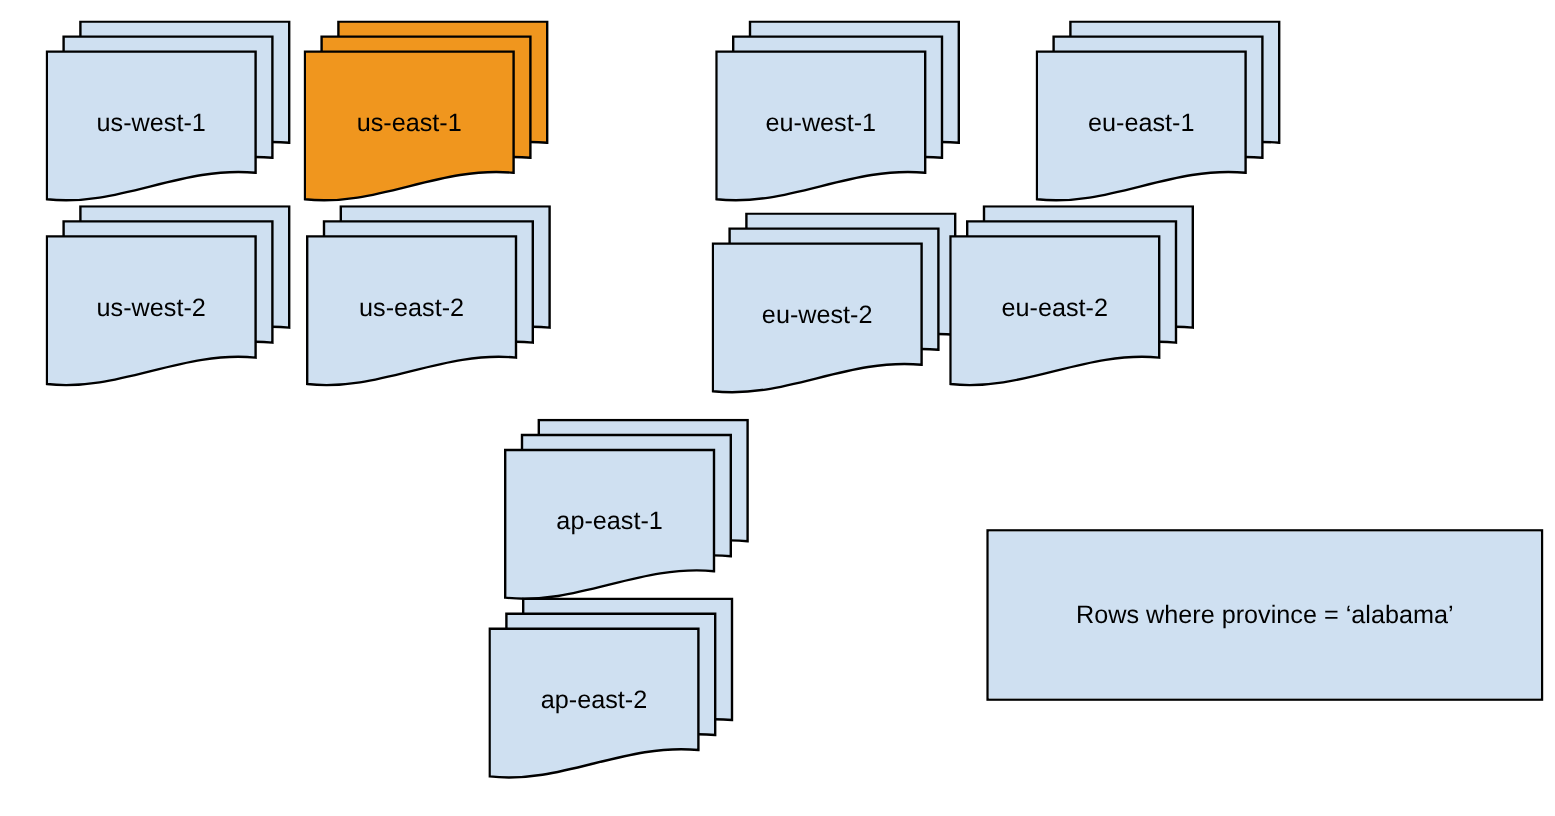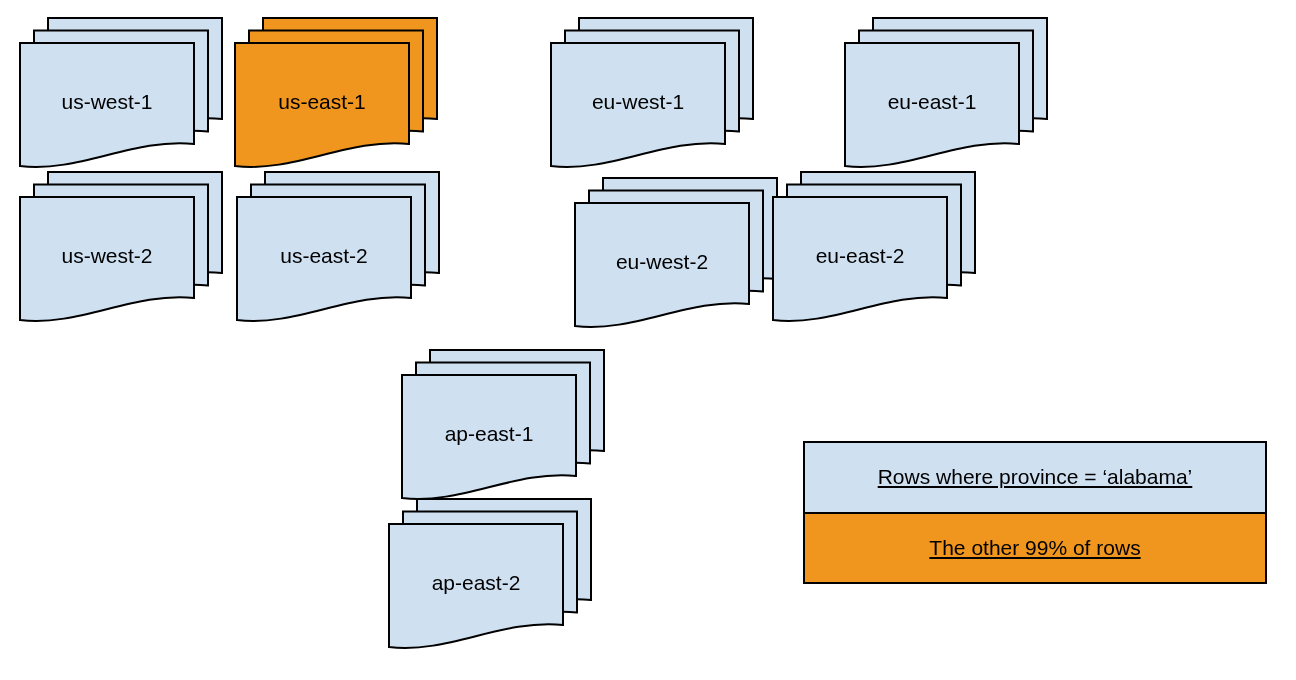--- a/index.html
+++ b/index.html
@@ -10,43 +10,42 @@
     --text: #000000;
   }
   * { margin: 0; padding: 0; }
   html, body { width: 1296px; height: 680px; }
   body {
     position: relative;
     background: var(--canvas);
     font-family: "Liberation Sans", sans-serif;
     overflow: hidden;
   }
-  .stack { position: absolute; width: 206px; height: 182px; }
+  .stack { position: absolute; width: 206px; height: 182px; margin-left: 19px; }
   .page {
     fill: var(--page-blue);
     stroke: var(--stroke);
     stroke-width: 2;
     stroke-linejoin: miter;
   }
   .stack.orange .page { fill: var(--page-orange); }
   .stack-label {
     font-family: "Liberation Sans", sans-serif;
     font-size: 21px;
     fill: var(--text);
     text-anchor: middle;
   }
   .legend {
     position: absolute;
-    left: 803px; top: 441px;
+    left: 822px; top: 441px;
     width: 464px; height: 143px;
     box-sizing: border-box;
     border: 2px solid var(--stroke);
     display: flex;
     flex-direction: column;
-    text-decoration: underline;
   }
   .legend-row {
     flex: 1;
     display: flex;
     align-items: center;
     justify-content: center;
     font-size: 21px;
     color: var(--text);
   }
   .legend-row.blue { background: var(--page-blue); }
@@ -72,21 +71,21 @@
 
 <div class="stack orange" style="left:234px;top:17px">
   <svg width="206" height="155" viewBox="0 0 206 155">
     <use href="#doc-page" x="29" y="1" class="page"></use>
     <use href="#doc-page" x="15" y="13.5" class="page"></use>
     <use href="#doc-page" x="1" y="26" class="page"></use>
     <text class="stack-label" x="88" y="92">us-east-1</text>
   </svg>
 </div>
 
-<div class="stack" style="left:550px;top:17px">
+<div class="stack" style="left:577px;top:17px">
   <svg width="206" height="155" viewBox="0 0 206 155">
     <use href="#doc-page" x="29" y="1" class="page"></use>
     <use href="#doc-page" x="15" y="13.5" class="page"></use>
     <use href="#doc-page" x="1" y="26" class="page"></use>
     <text class="stack-label" x="88" y="92">eu-west-1</text>
   </svg>
 </div>
 
 <div class="stack" style="left:844px;top:17px">
   <svg width="206" height="155" viewBox="0 0 206 155">
@@ -148,16 +147,13 @@
     <use href="#doc-page" x="15" y="13.5" class="page"></use>
     <use href="#doc-page" x="1" y="26" class="page"></use>
     <text class="stack-label" x="88" y="92">ap-east-2</text>
   </svg>
 </div>
 
 <div class="legend">
   <div class="legend-row blue">
     <span>Rows where province = ‘alabama’</span>
   </div>
-  <div class="legend-row orange">
-    <span>The other 99% of rows</span>
-  </div>
 </div>
 
 </body></html>

